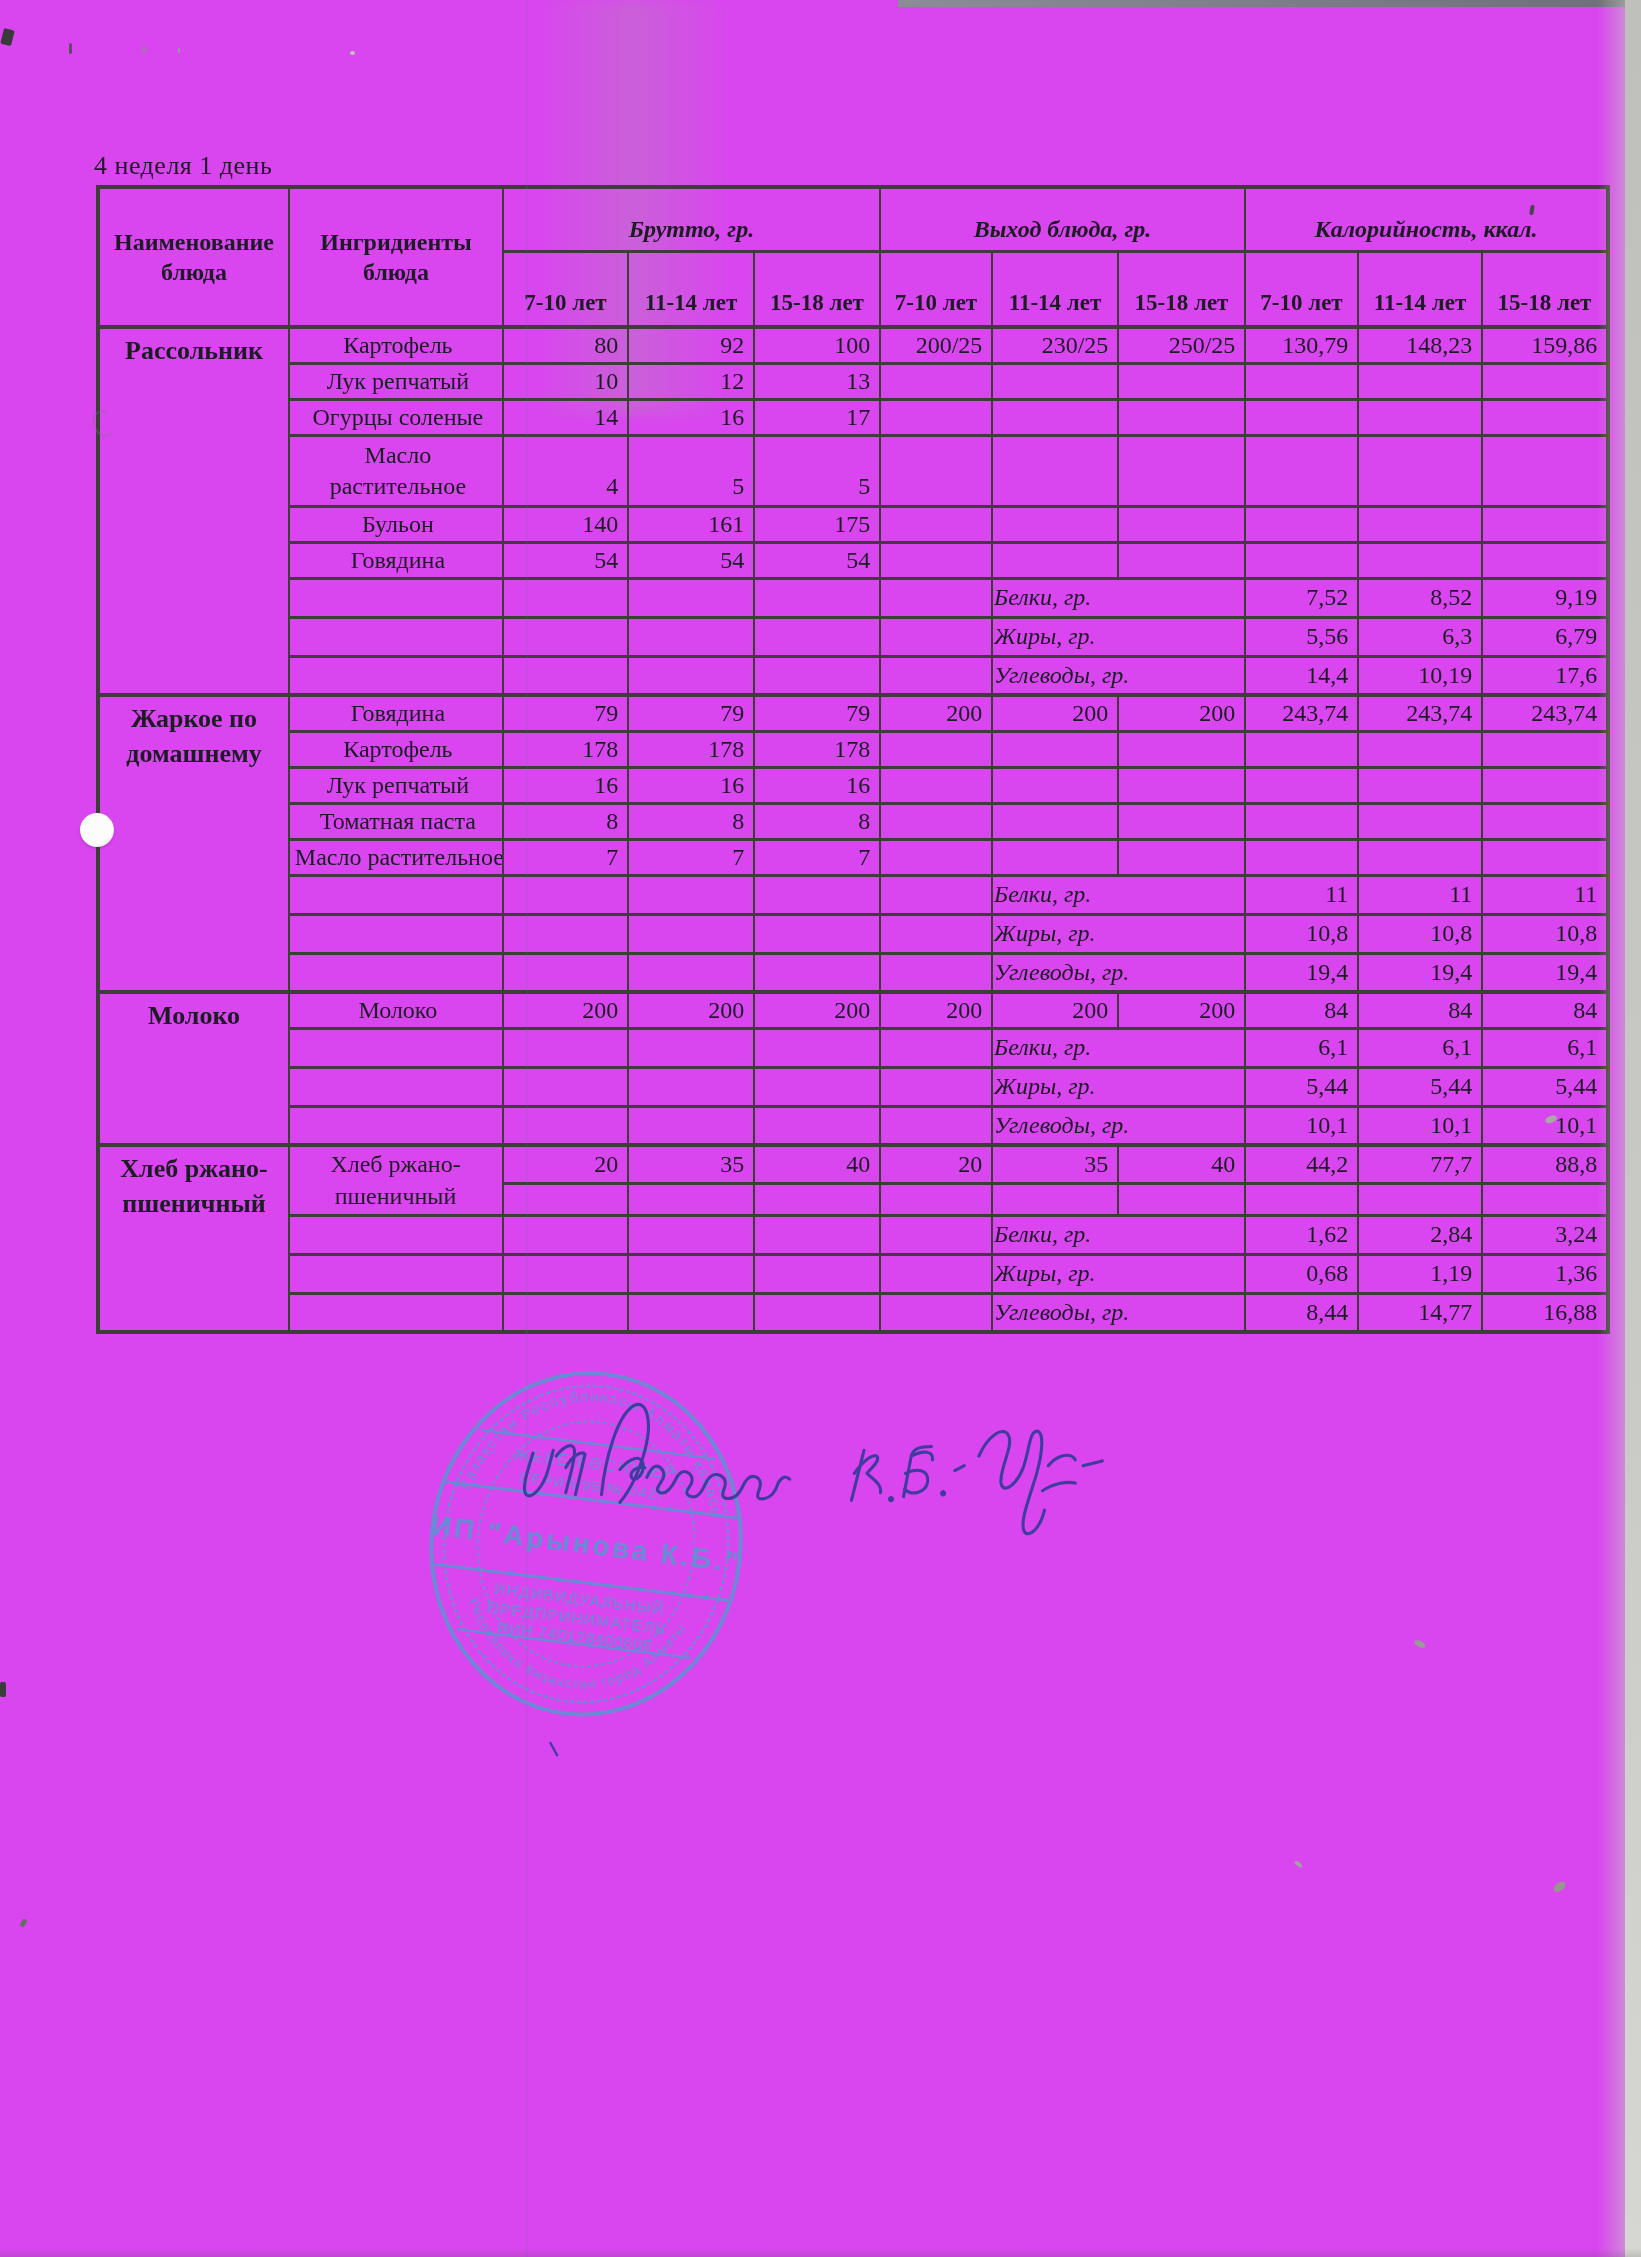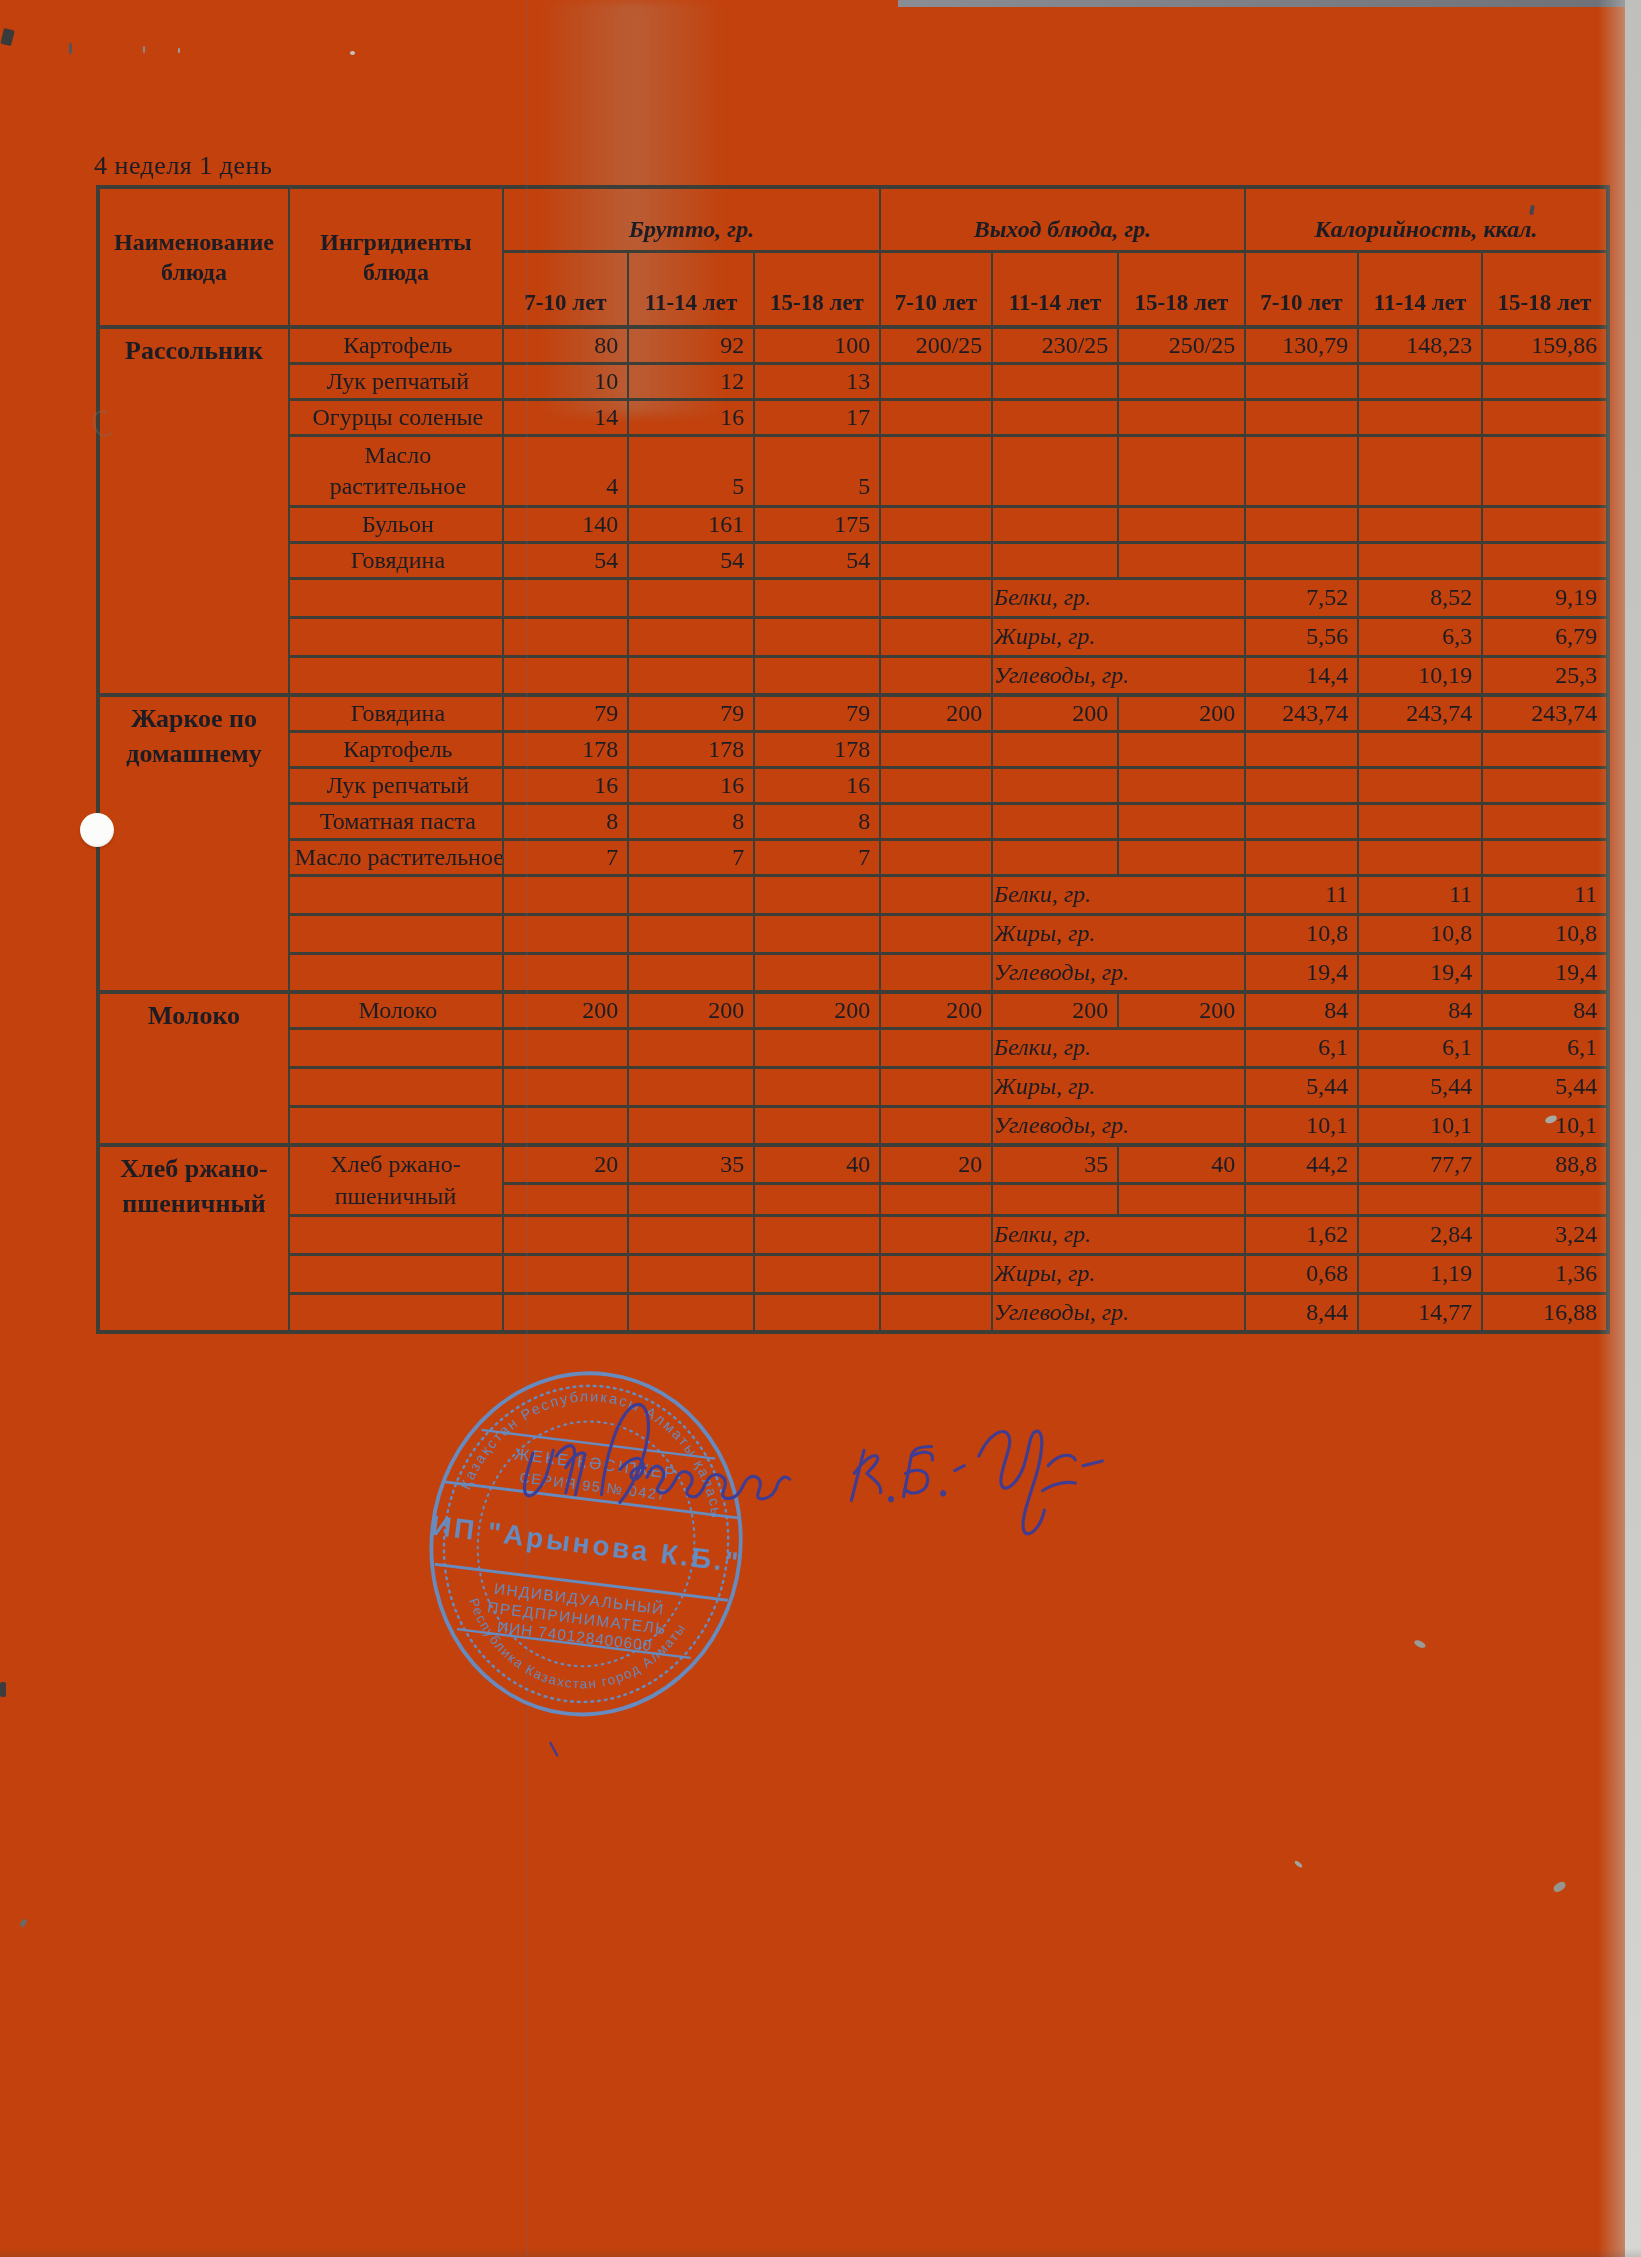--- a/index.html
+++ b/index.html
@@ -1,17 +1,17 @@
 <!DOCTYPE html>
 <html lang="ru" style="--stamp: #5e92d3; --ink: #383c9b;"><head>
 <meta charset="utf-8">
 <style>
   :root{ --stamp:#5e92d3; --ink:#383c9b; --line:#3e3e38; --txt:#1c1c24; }
   html,body{margin:0;padding:0;}
-  .page{position:relative;width:1641px;height:2257px;background:#c2410c;overflow:hidden;
+  .page{position:relative;width:1641px;height:2257px;background:#d946ef;overflow:hidden;
         font-family:"Liberation Serif", serif;color:var(--txt);}
   
   .top-bar{position:absolute;left:898px;top:0;width:743px;height:6.8px;
            background:linear-gradient(90deg,#8a8e94,#6d7177);z-index:4;}
   .right-band{position:absolute;top:0;right:0;width:16.4px;height:100%;
            background:linear-gradient(180deg,#bfbfbb,#c9c9c5 60%,#d6d6d2);z-index:4;}
   .right-fade{position:absolute;top:0;right:16.4px;width:27px;height:100%;
            background:linear-gradient(90deg,rgba(200,200,196,0),rgba(200,200,196,.5));z-index:4;}
   .bottom-fade{position:absolute;left:0;bottom:0;width:100%;height:8.7px;
            background:linear-gradient(0deg,rgba(80,80,78,.18),rgba(80,80,78,0));z-index:4;}
@@ -225,21 +225,21 @@
         </tr>
         <tr class="hnut">
           <td></td>
           <td></td>
           <td></td>
           <td></td>
           <td></td>
           <td class="nut-label" colspan="2">Углеводы, гр.</td>
           <td class="num">14,4</td>
           <td class="num">10,19</td>
-          <td class="num">25,3</td>
+          <td class="num">17,6</td>
         </tr>
         <tr class="sec hing">
           <td class="dish-cell" rowspan="8">
             <div>Жаркое по</div>
             <div>домашнему</div>
           </td>
           <td class="ing-cell">Говядина</td>
           <td class="num">79</td>
           <td class="num">79</td>
           <td class="num">79</td>

